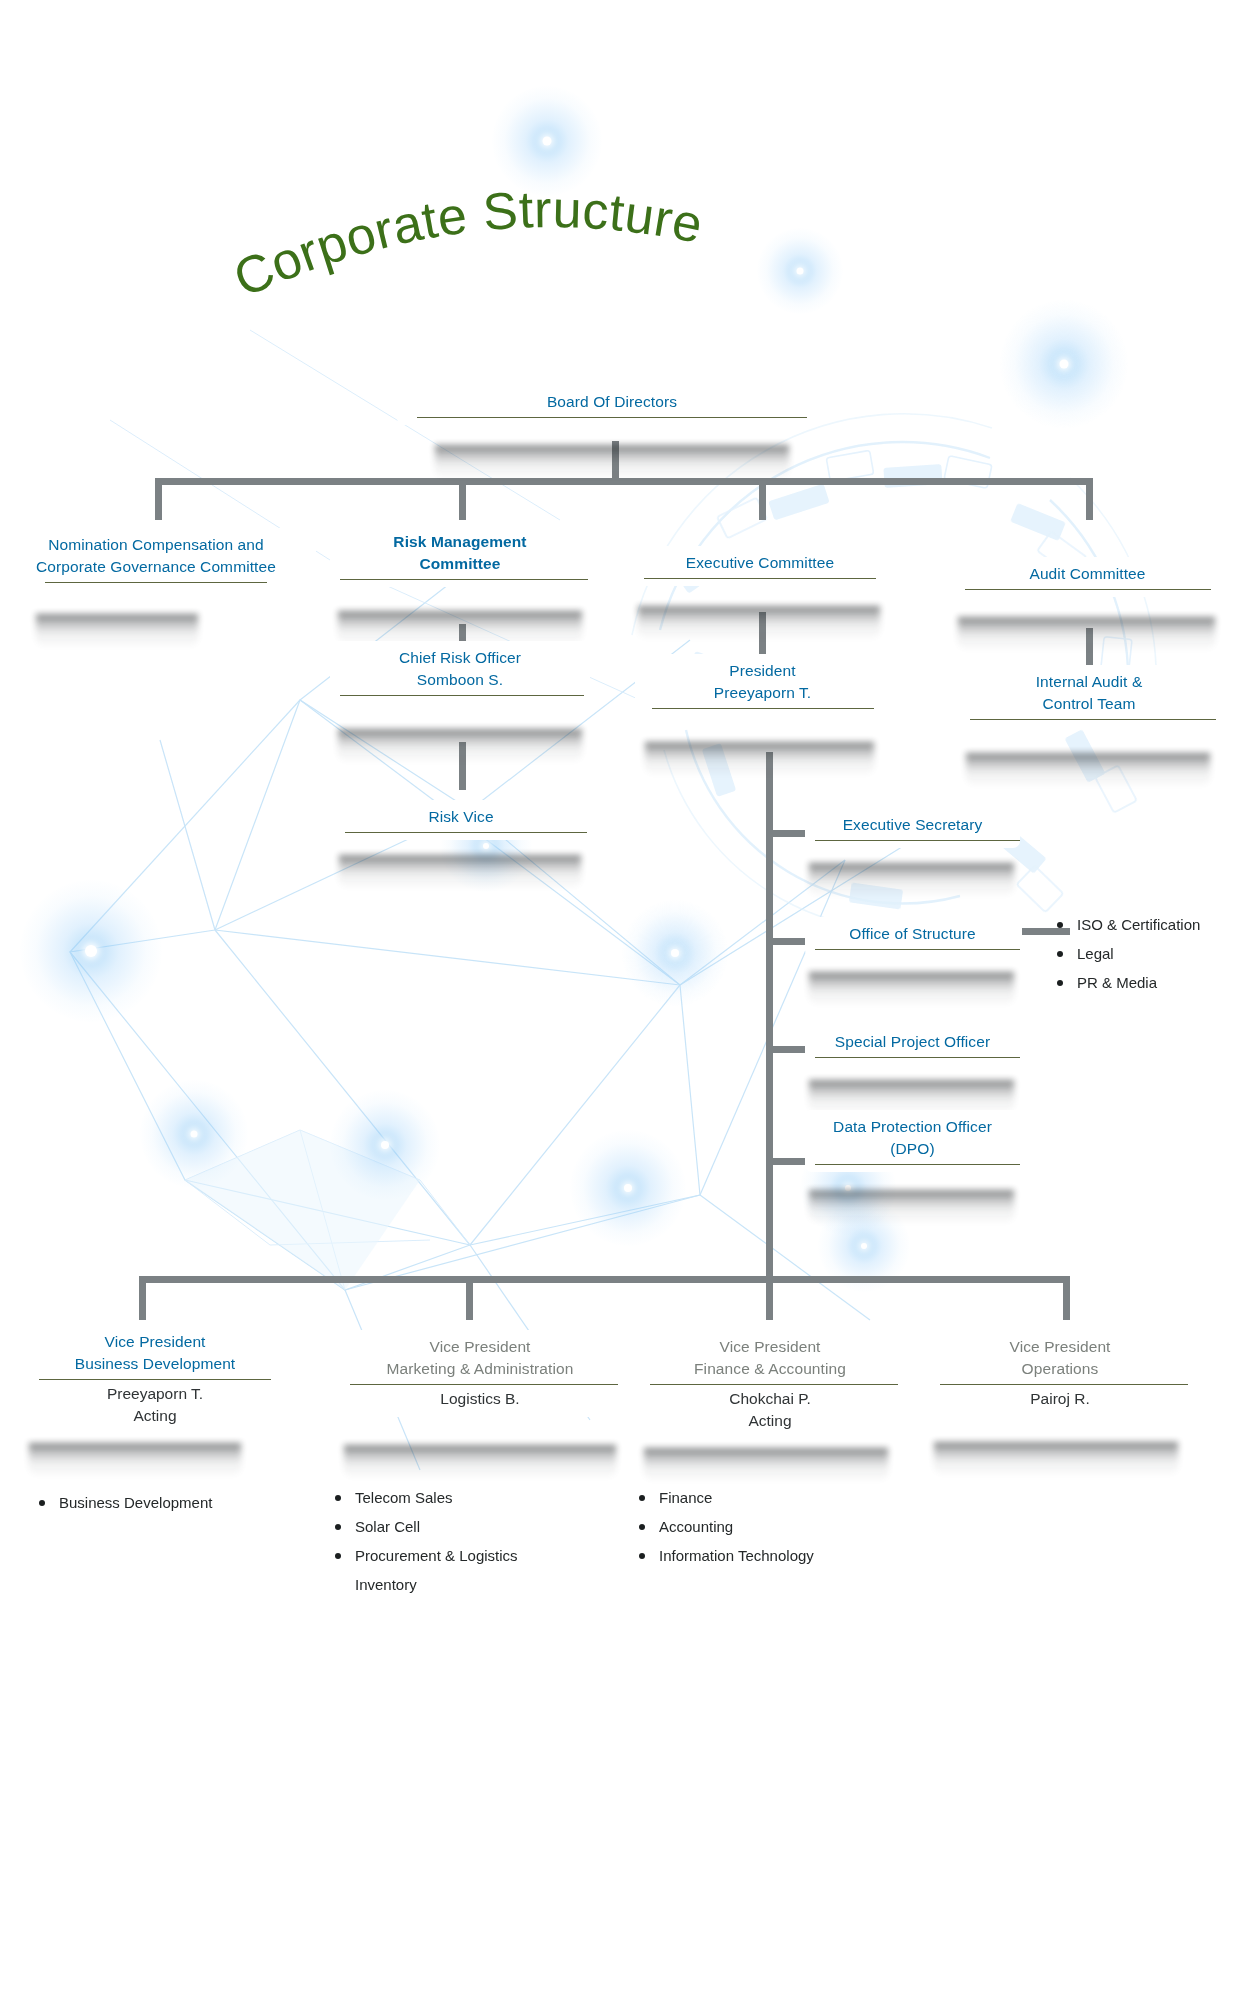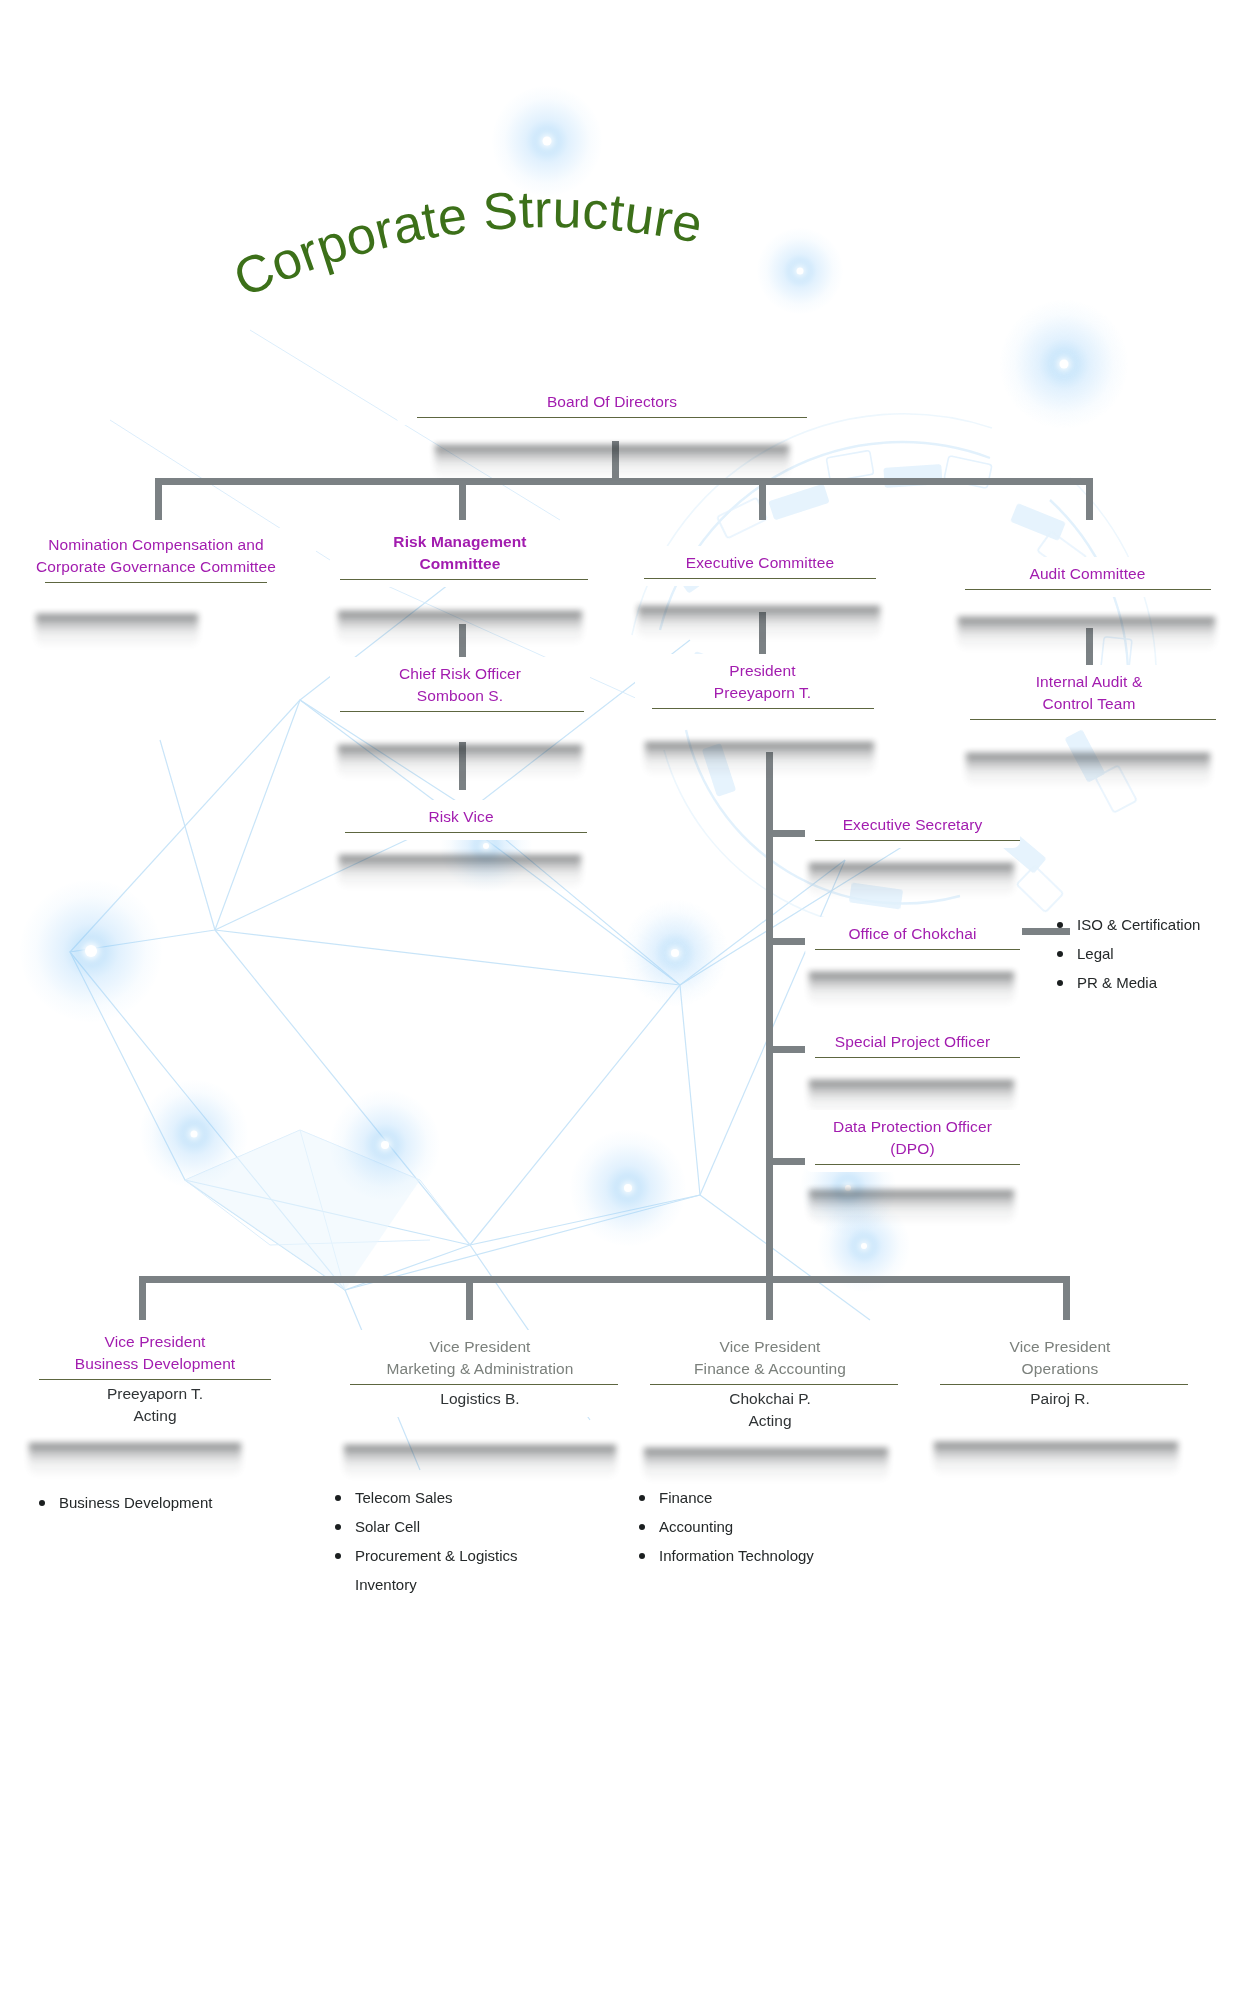--- a/index.html
+++ b/index.html
@@ -26,21 +26,21 @@
   .node{position:absolute;box-sizing:border-box;}
   .node .card{
     position:relative;
     background:#ffffff;
     border-radius:7px;
     padding:6px 10px 7px 10px;
     box-shadow:0 1px 0 rgba(0,0,0,0);
   }
   .node .label{
     text-align:center;
-    color:#a21caf;
+    color:#0369a1;
     line-height:1.42;
     font-size:15.5px;
     letter-spacing:.1px;
     white-space:pre-line;
   }
   .node .rule{
     height:0;border-top:1.4px solid #5d6640;
     margin:4px auto 0 auto;
   }
   .node .sub{
@@ -266,21 +266,21 @@
   </div>
 
   <div class="node" style="left:950px;top:557px;width:275px;">
     <div class="card">
       <div class="label">Audit Committee</div>
       <div class="rule" style="width:246px;"></div>
     </div>
     <div class="shadowslab" style="top:60px;left:8px;right:10px;"></div>
   </div>
 
-  <div class="node" style="left:330px;top:657px;width:260px;">
+  <div class="node" style="left:330px;top:641px;width:260px;">
     <div class="card">
       <div class="label">Chief Risk Officer
 Somboon S.</div>
       <div class="rule" style="width:244px;"></div>
     </div>
     <div class="shadowslab" style="top:88px;left:8px;right:8px;"></div>
   </div>
 
   <div class="node" style="left:635px;top:654px;width:255px;">
     <div class="card">
@@ -311,21 +311,21 @@
   <div class="node" style="left:805px;top:808px;width:215px;">
     <div class="card">
       <div class="label">Executive Secretary</div>
       <div class="rule" style="width:205px;"></div>
     </div>
     <div class="shadowslab" style="top:55px;left:4px;right:6px;"></div>
   </div>
 
   <div class="node" style="left:805px;top:917px;width:215px;">
     <div class="card">
-      <div class="label">Office of Chokchai</div>
+      <div class="label">Office of Structure</div>
       <div class="rule" style="width:205px;"></div>
     </div>
     <div class="shadowslab" style="top:55px;left:4px;right:6px;"></div>
   </div>
 
   <div class="blist" style="left:1050px;top:910px;width:190px;">
     <ul>
       <li>ISO &amp; Certification</li>
       <li>Legal</li>
       <li>PR &amp; Media</li>

